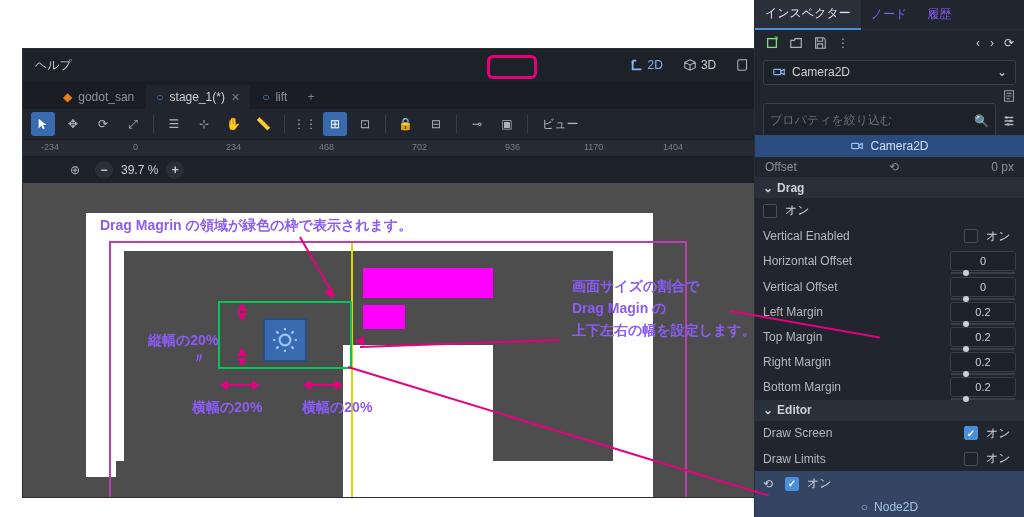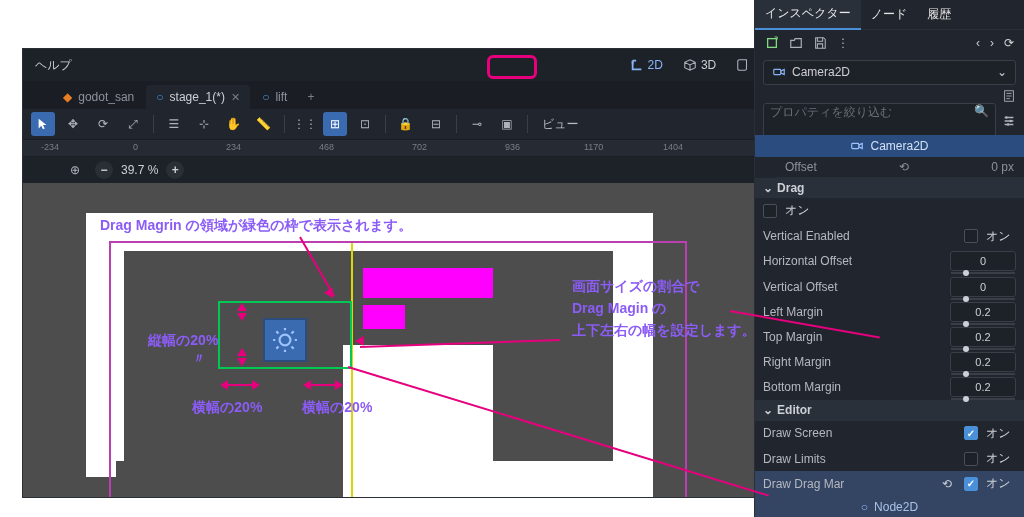--- a/index.html
+++ b/index.html
@@ -202,21 +202,21 @@
     border-left:1px solid #2a2f36;
   }
   .insp-tabs {
     display:flex; align-items:center;
     height: 30px;
     border-bottom:1px solid #2a2f36;
   }
   .insp-tab {
     padding: 6px 10px;
     font-size:12px;
-    color:#e5e5e5;
+    color:#8b5cf6;
   }
   .insp-tab.active { color:#e8e9ec; border-bottom: 2px solid #4a90d9; background:#2a303a;}
   .anno-red-underline {
     position:absolute;
     height:3px; background:#e6007e;
   }
   .insp-icon-row {
     display:flex; align-items:center; justify-content:space-between;
     height: 28px; padding: 0 10px;
   }
@@ -233,37 +233,36 @@
   }
   .insp-node-select .left { display:flex; gap:6px; align-items:center; }
   .insp-filter-row {
     display:flex; align-items:center; gap:6px;
     padding: 0 8px; height:28px;
   }
   .insp-filter {
     flex:1; height:36px; background:#1d2229;
     border:1px solid #3a3f47; border-radius:3px;
     color:#6a6e75; padding:0 6px; font-size:12px;
-    display:flex; justify-content:space-between;
+    display:flex; align-items:center; justify-content:space-between;
   }
   .insp-header {
     background:#2b4c7e;
     height: 24px;
     display:flex; align-items:center; justify-content:center;
     gap:6px;
     color:#d1e0f7;
     font-size:12px;
   }
   .insp-collapsed-row {
     height: 22px;
     display:flex; align-items:center; justify-content:space-between;
     padding: 0 10px;
     color:#8d9199;
     border-bottom:1px solid #2a2f36;
-    margin-left:20px;
   }
   .insp-section {
     background:#2a303a;
     height: 22px;
     display:flex; align-items:center;
     padding: 0 8px;
     color:#cdd0d6;
     font-weight:bold;
     font-size:12px;
     gap:4px;
@@ -642,21 +641,20 @@
     <span class="prop-label">Draw Screen</span>
     <span class="prop-checkbox checked"></span>
     <span class="prop-on-label">オン</span>
   </div>
   <div class="prop-row">
     <span class="prop-label">Draw Limits</span>
     <span class="prop-checkbox"></span>
     <span class="prop-on-label">オン</span>
   </div>
   <div class="prop-row highlight">
-    <span class="prop-label">Draw Drag Mar</span>
     <span class="revert-icon">⟲</span>
     <span class="prop-checkbox checked"></span>
     <span class="prop-on-label">オン</span>
   </div>
 
   <div class="insp-header-node2d">
     <span style="color:#8ab4f8">○</span>
     <span>Node2D</span>
   </div>
 

